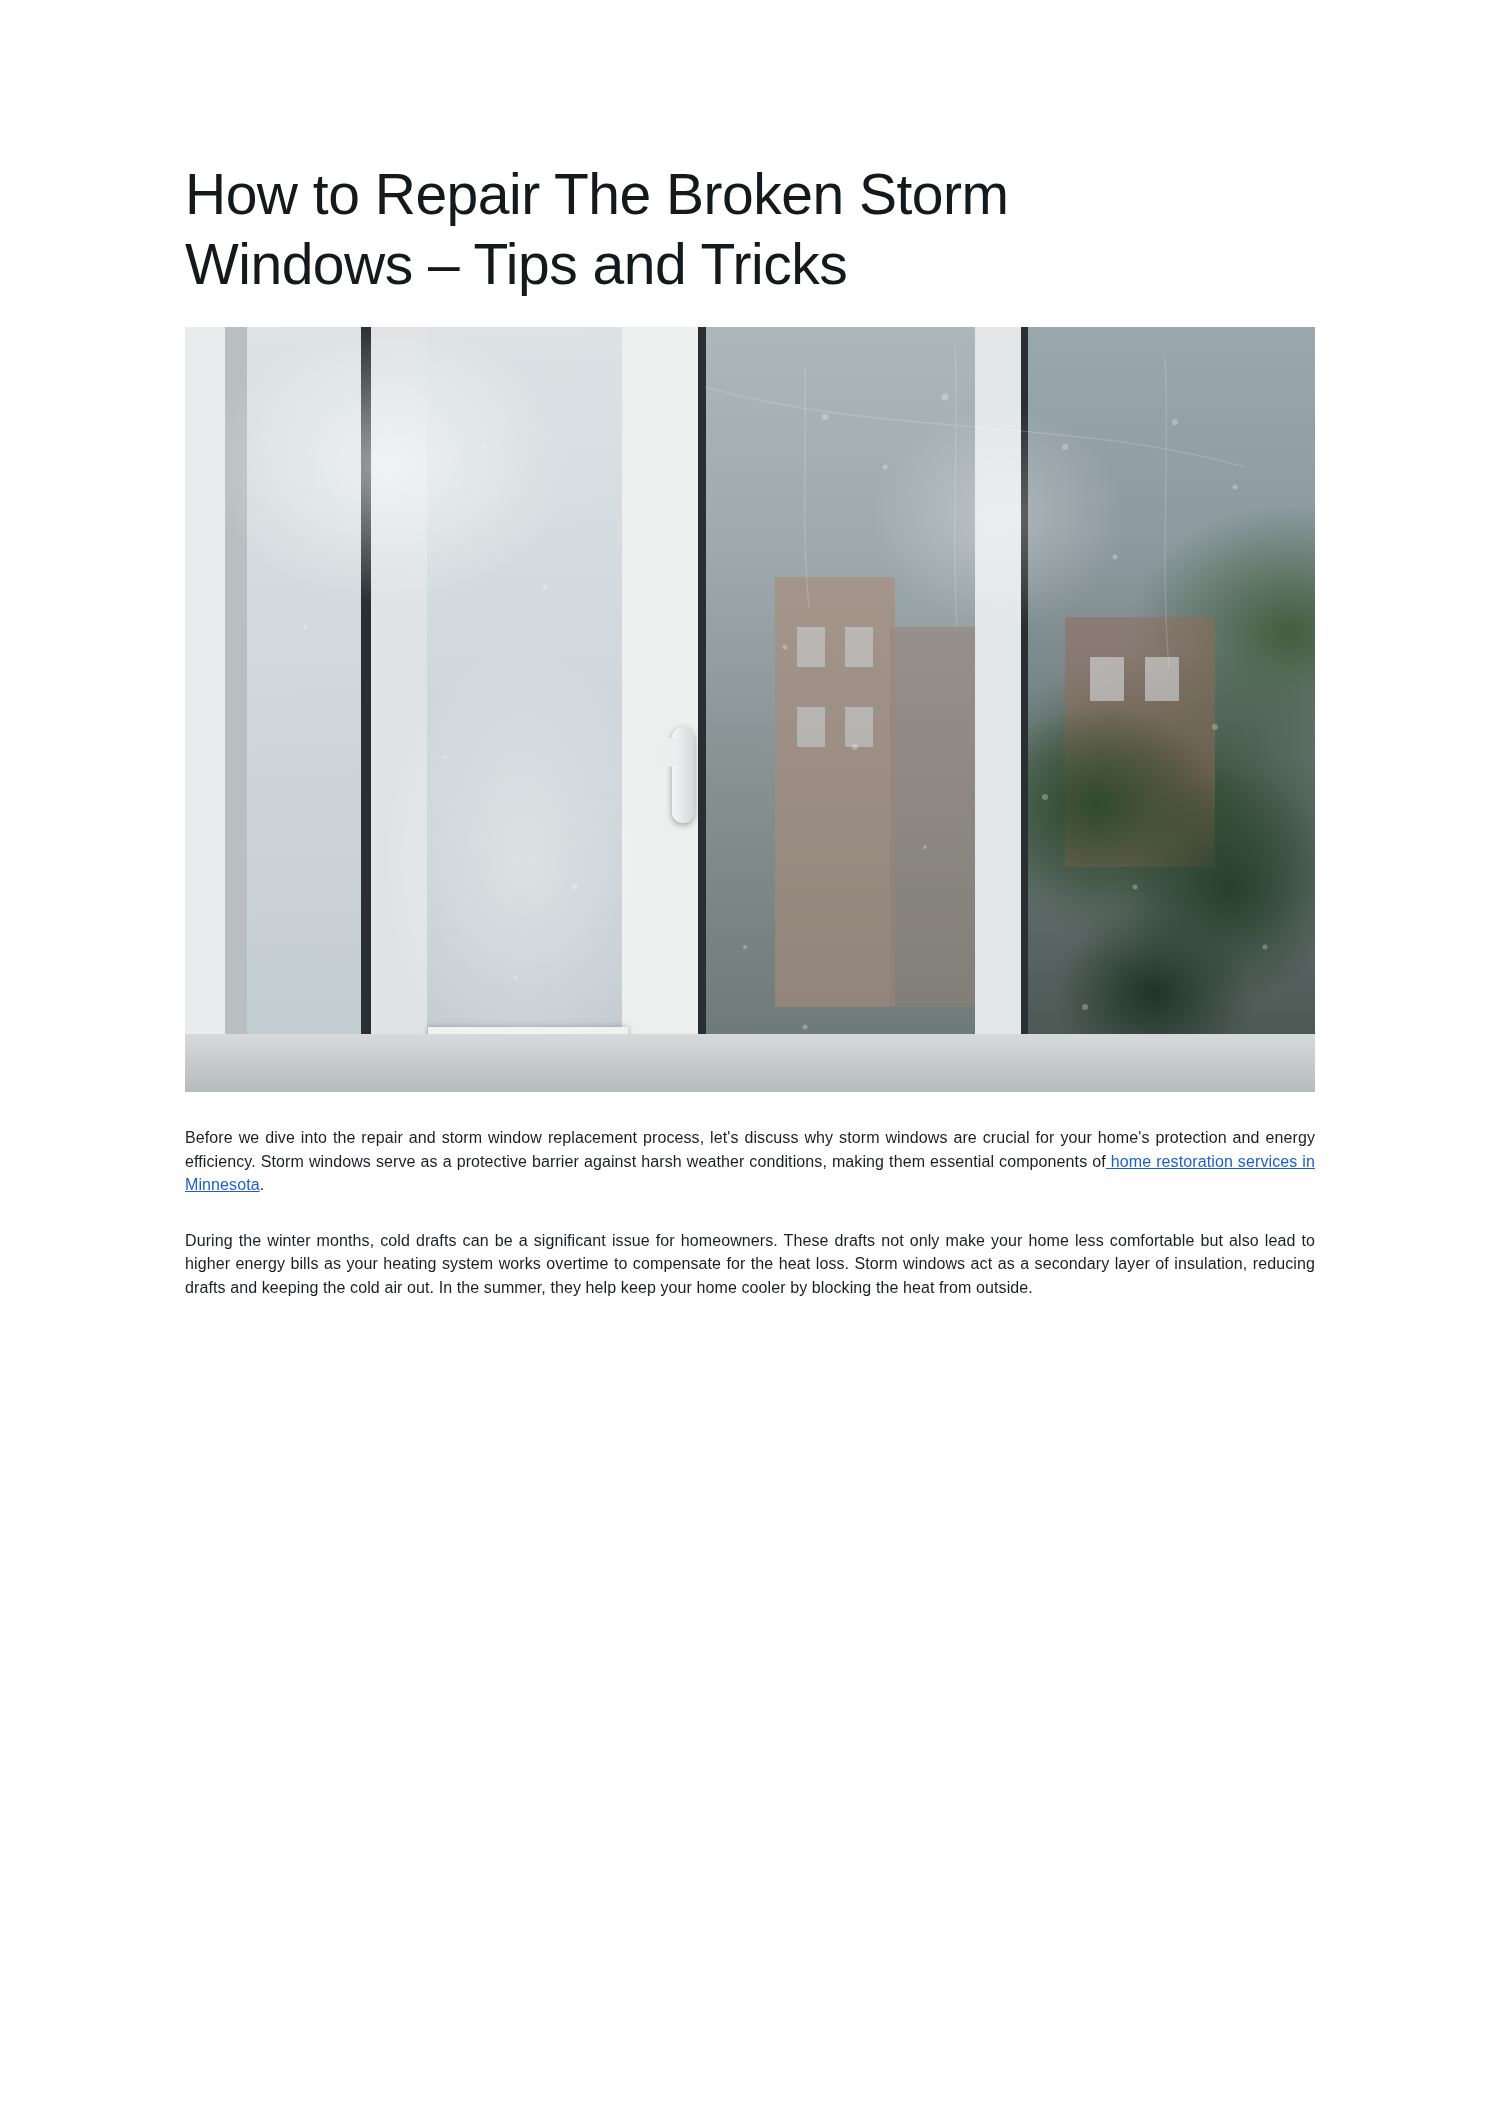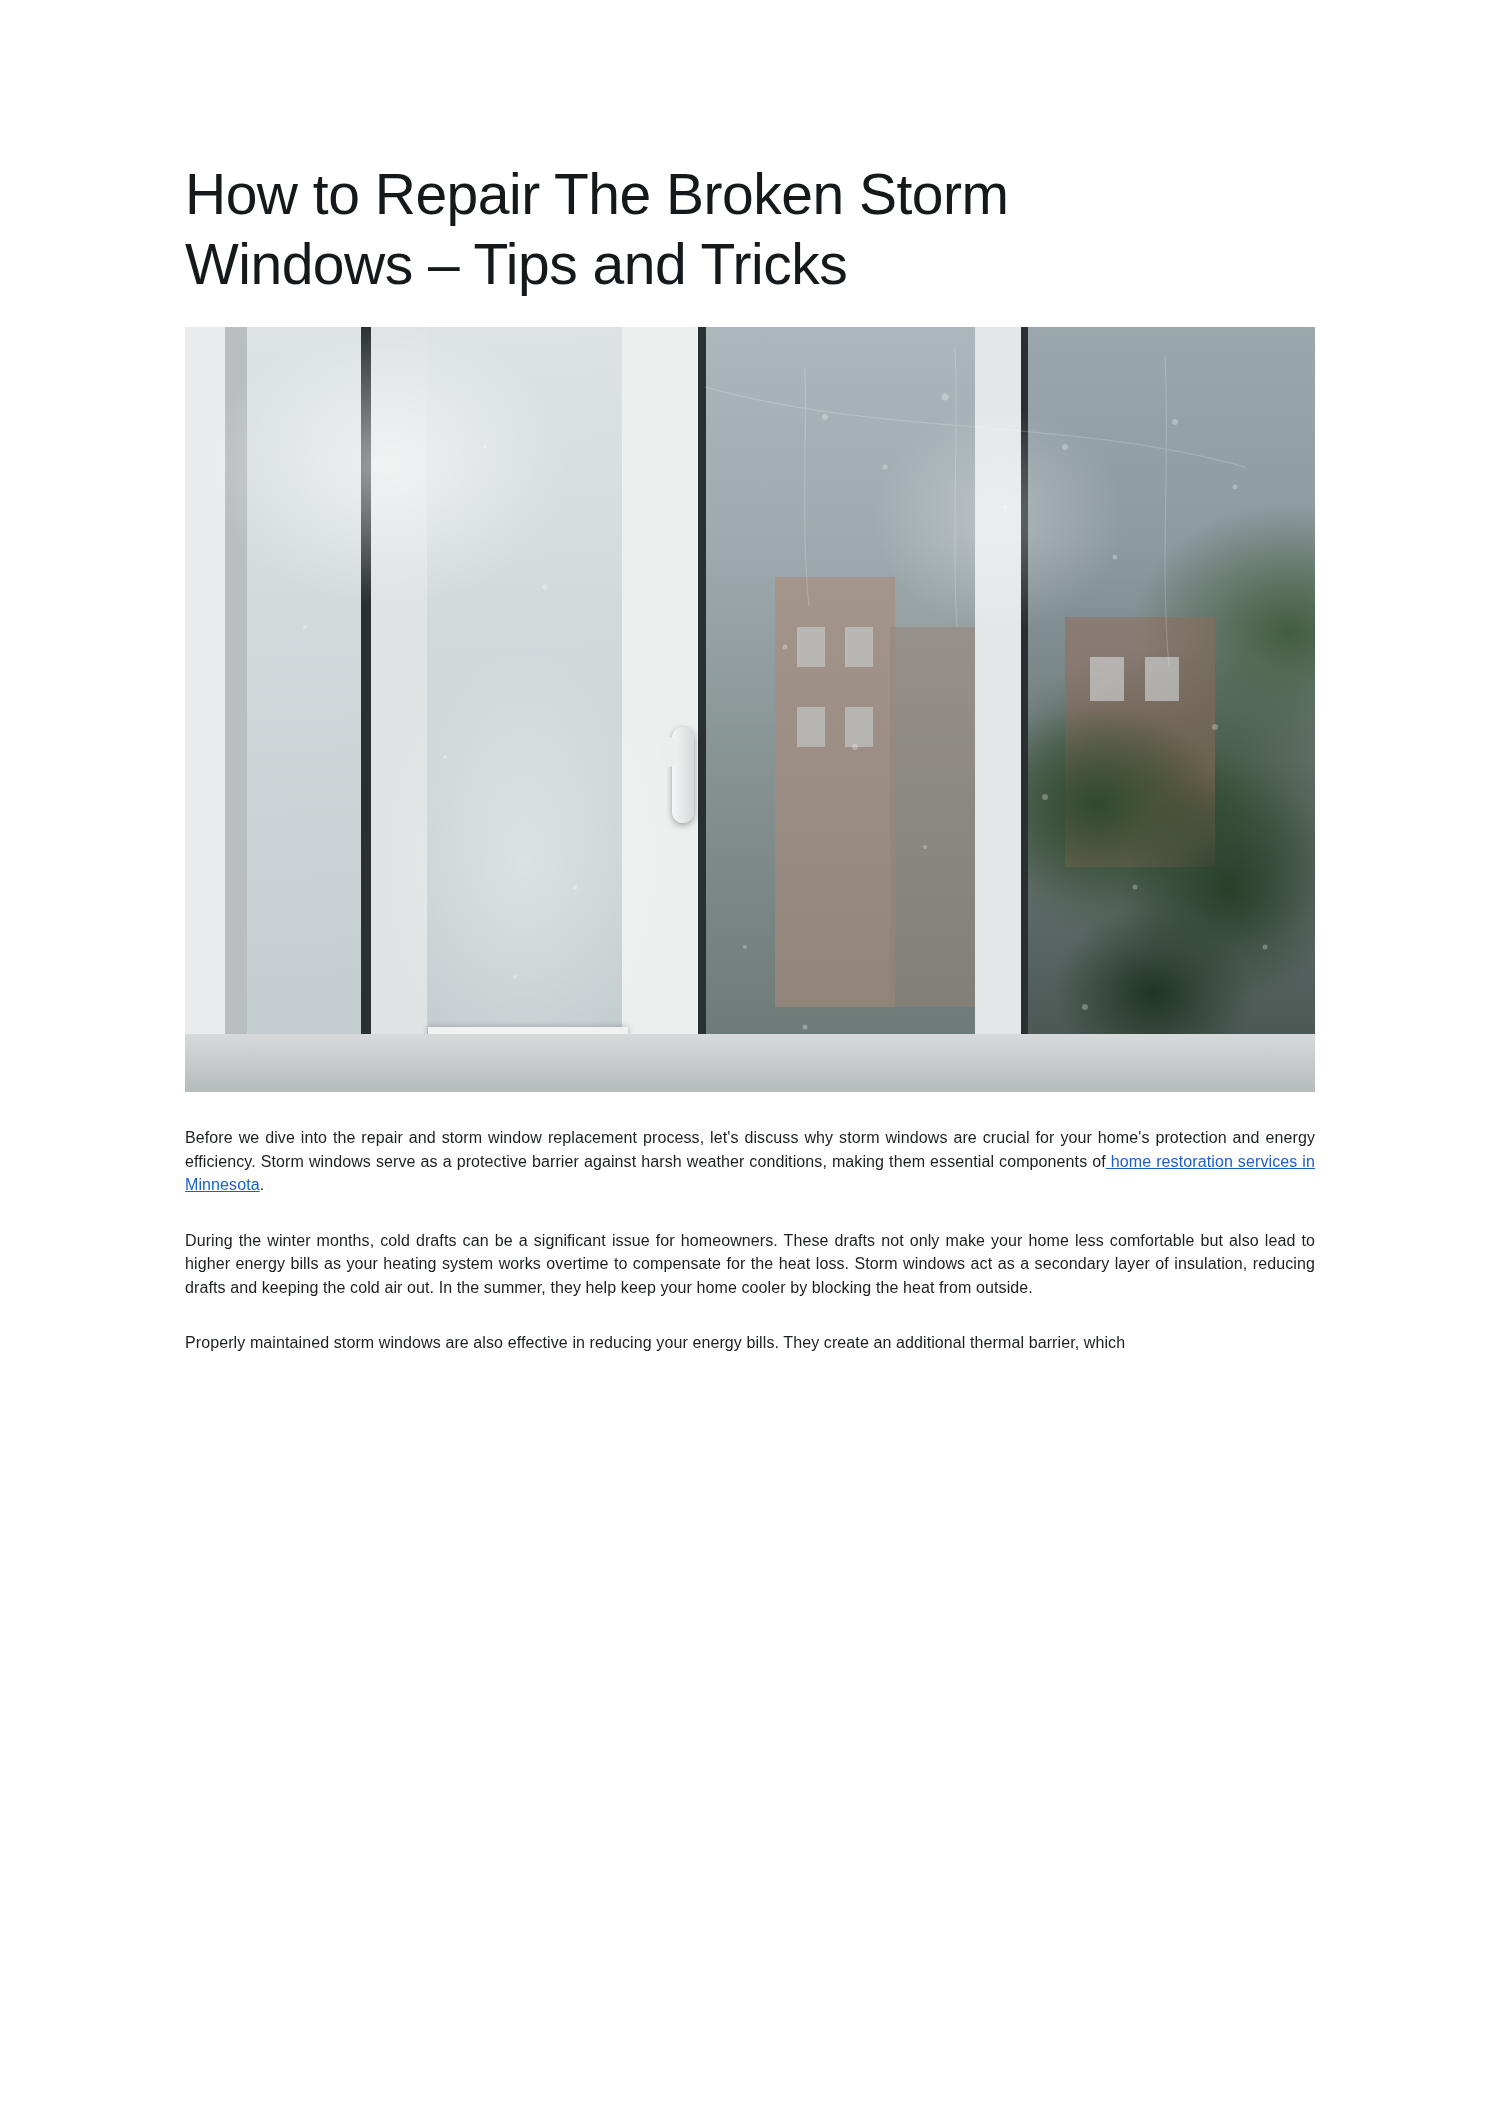--- a/index.html
+++ b/index.html
@@ -248,16 +248,15 @@
         </div>
 
         <div class="sill"></div>
       </div>
     </figure>
 
     <p class="para"><span>Before we dive into the repair and storm window replacement process, let's discuss why storm windows are crucial for your home's protection and energy efficiency. Storm windows serve as a protective barrier against harsh weather conditions, making them essential components of</span><a class="inline-link" href="#"> home restoration services in Minnesota</a><span>.</span></p>
 
     <p class="para">During the winter months, cold drafts can be a significant issue for homeowners. These drafts not only make your home less comfortable but also lead to higher energy bills as your heating system works overtime to compensate for the heat loss. Storm windows act as a secondary layer of insulation, reducing drafts and keeping the cold air out. In the summer, they help keep your home cooler by blocking the heat from outside.</p>
 
-    <p class="para">Properly maintained storm windows are also effective in reducing your energy bills. They create an additional thermal barrier, which</p>
 
   </div>
 </div>
 
 </body></html>

